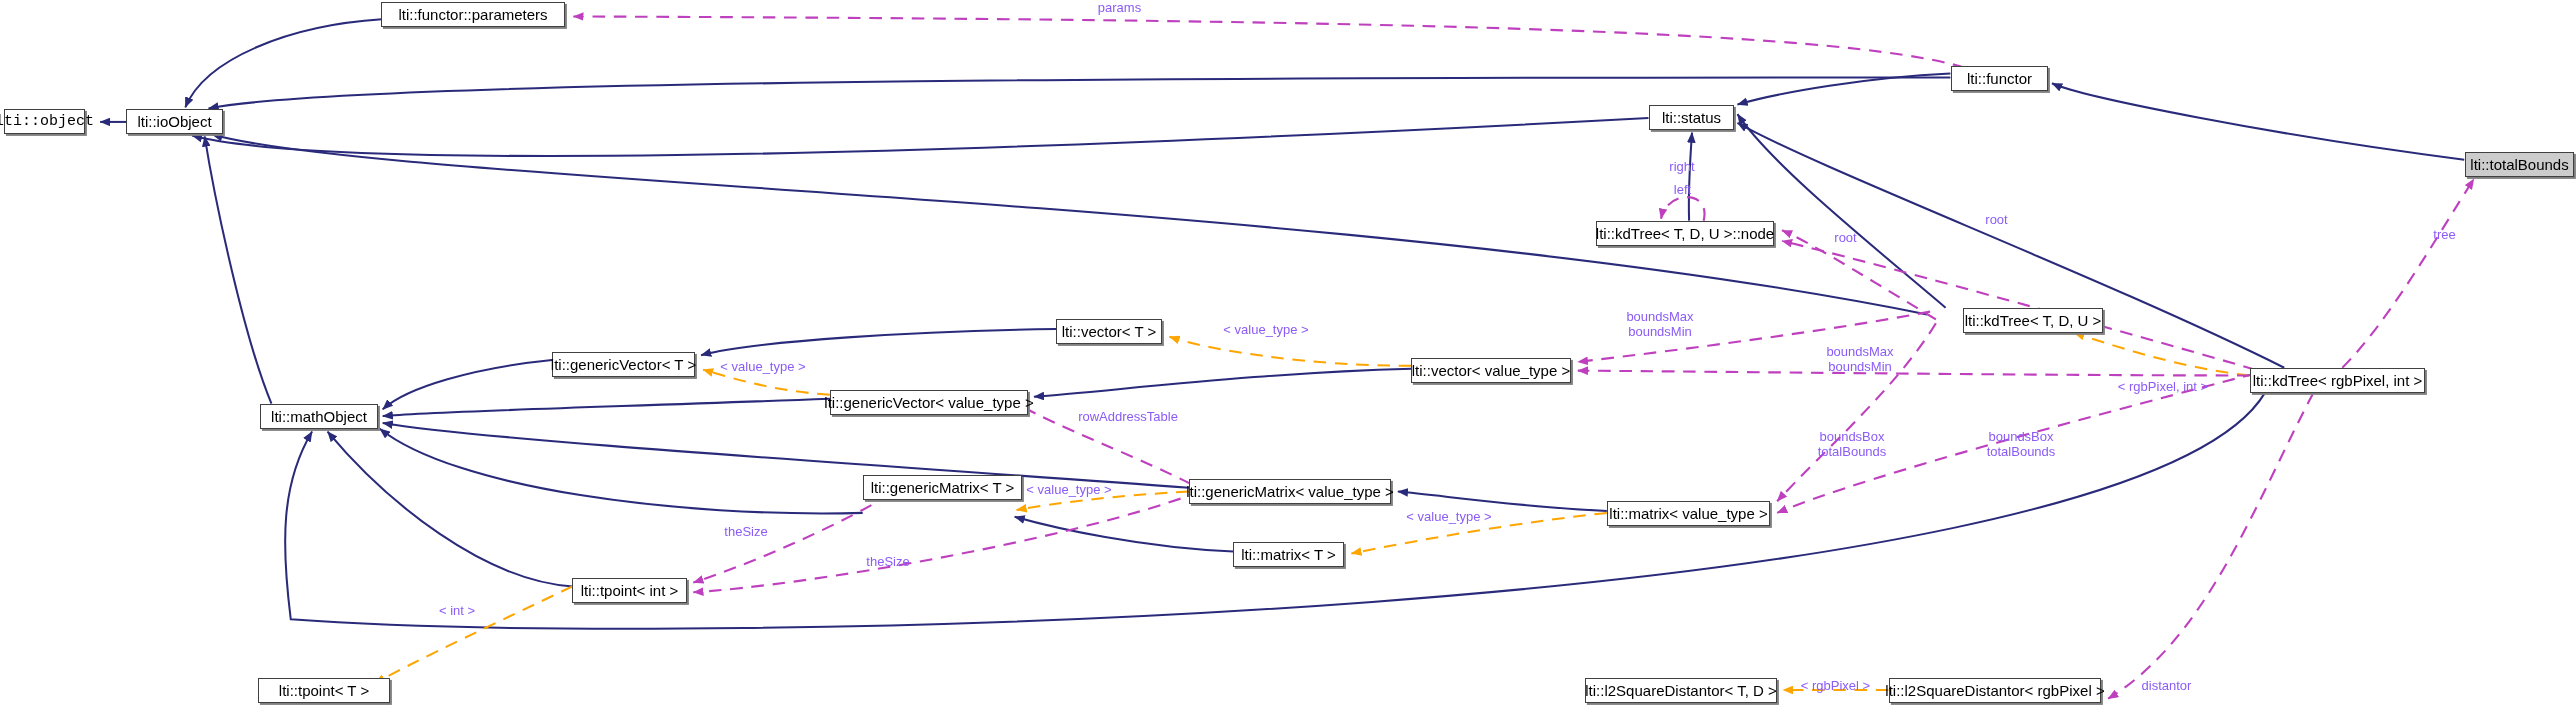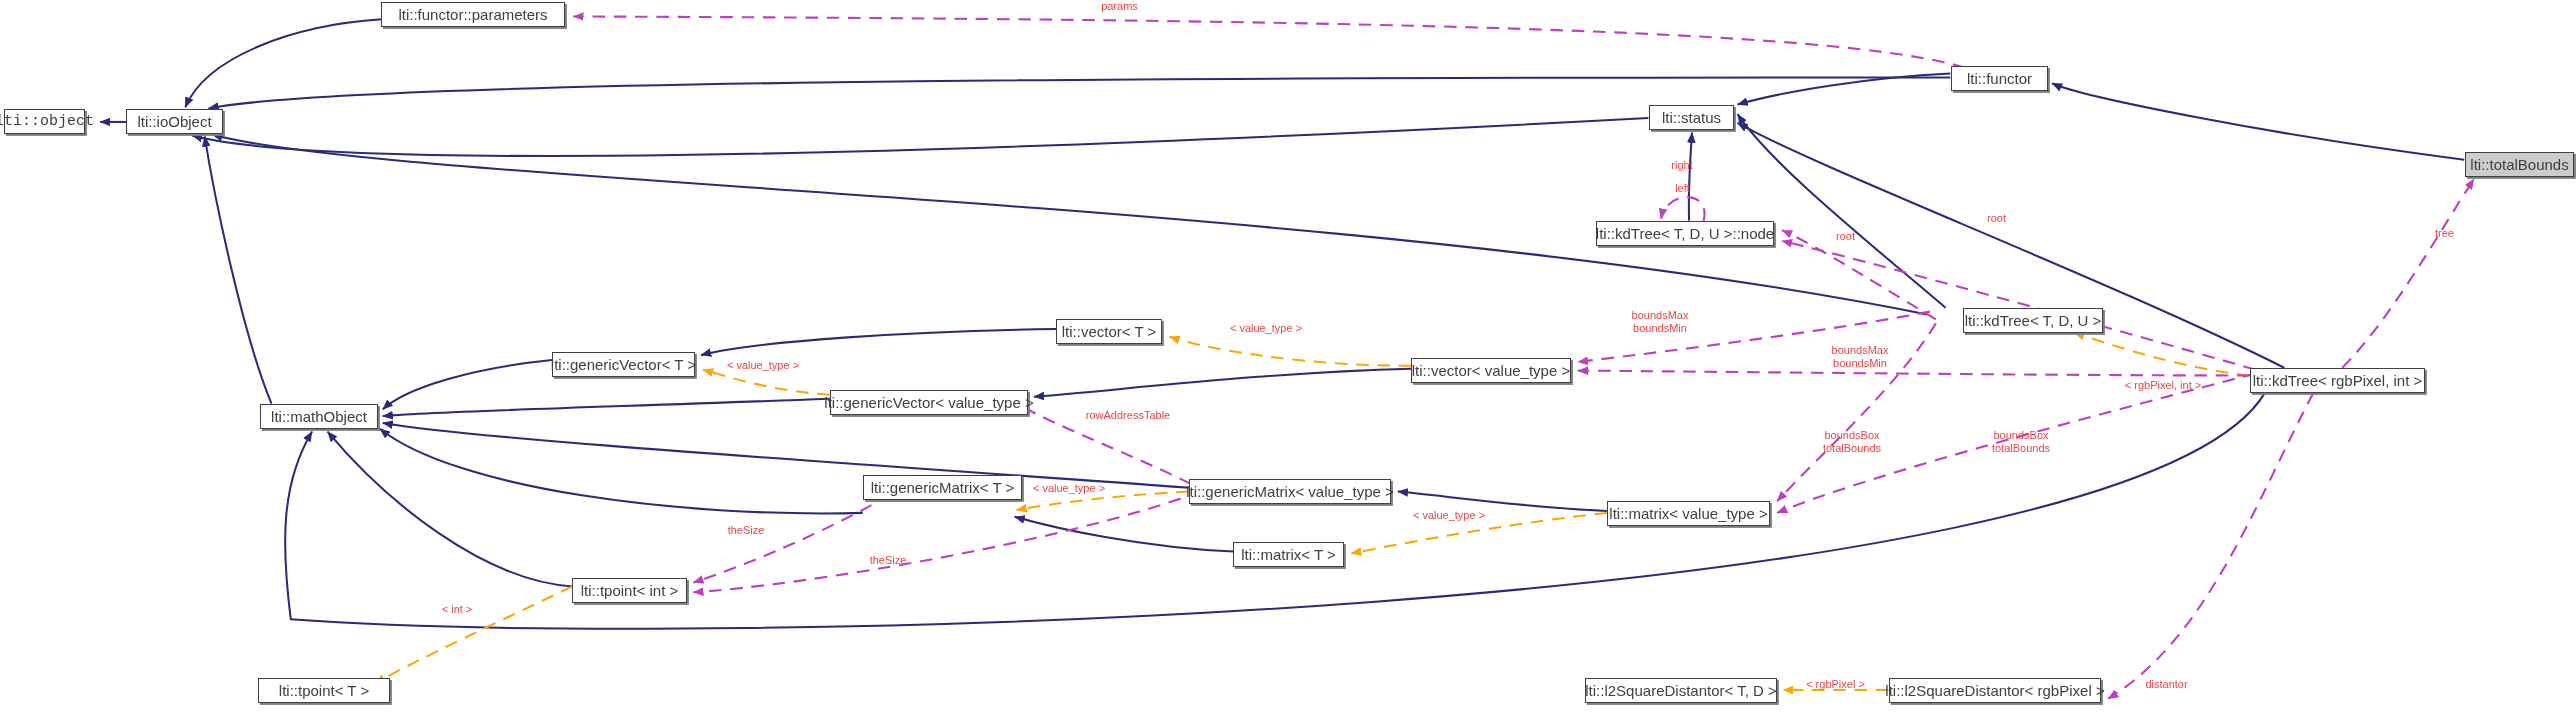--- a/index.html
+++ b/index.html
@@ -13,34 +13,34 @@
   svg#edges{position:absolute;left:0;top:0;width:2576px;height:719px;}
   .node{
     position:absolute;
     box-sizing:border-box;
     background:#ffffff;
     border:1.5px solid #404040;
     box-shadow:1.9px 1.9px 0 0 #808080;
     display:flex;align-items:center;justify-content:center;
     white-space:nowrap;
     font-size:15px;
-    color:#404040;
+    color:#000000;
     line-height:1;
     height:25px;
     padding:0 6.8px;
     z-index:5;
   }
   .node.current{
     background:#cccccc;
     border:1.5px solid #404040;
   }
   .edge-label{
     position:absolute;
-    font-size:11px;
-    color:#ef4444;
+    font-size:13px;
+    color:#8b5cf6;
     white-space:nowrap;
     z-index:4;
     line-height:1.18;
     text-align:center;
   }
 </style>
 </head>
 <body>
 
 <div id="canvas">

